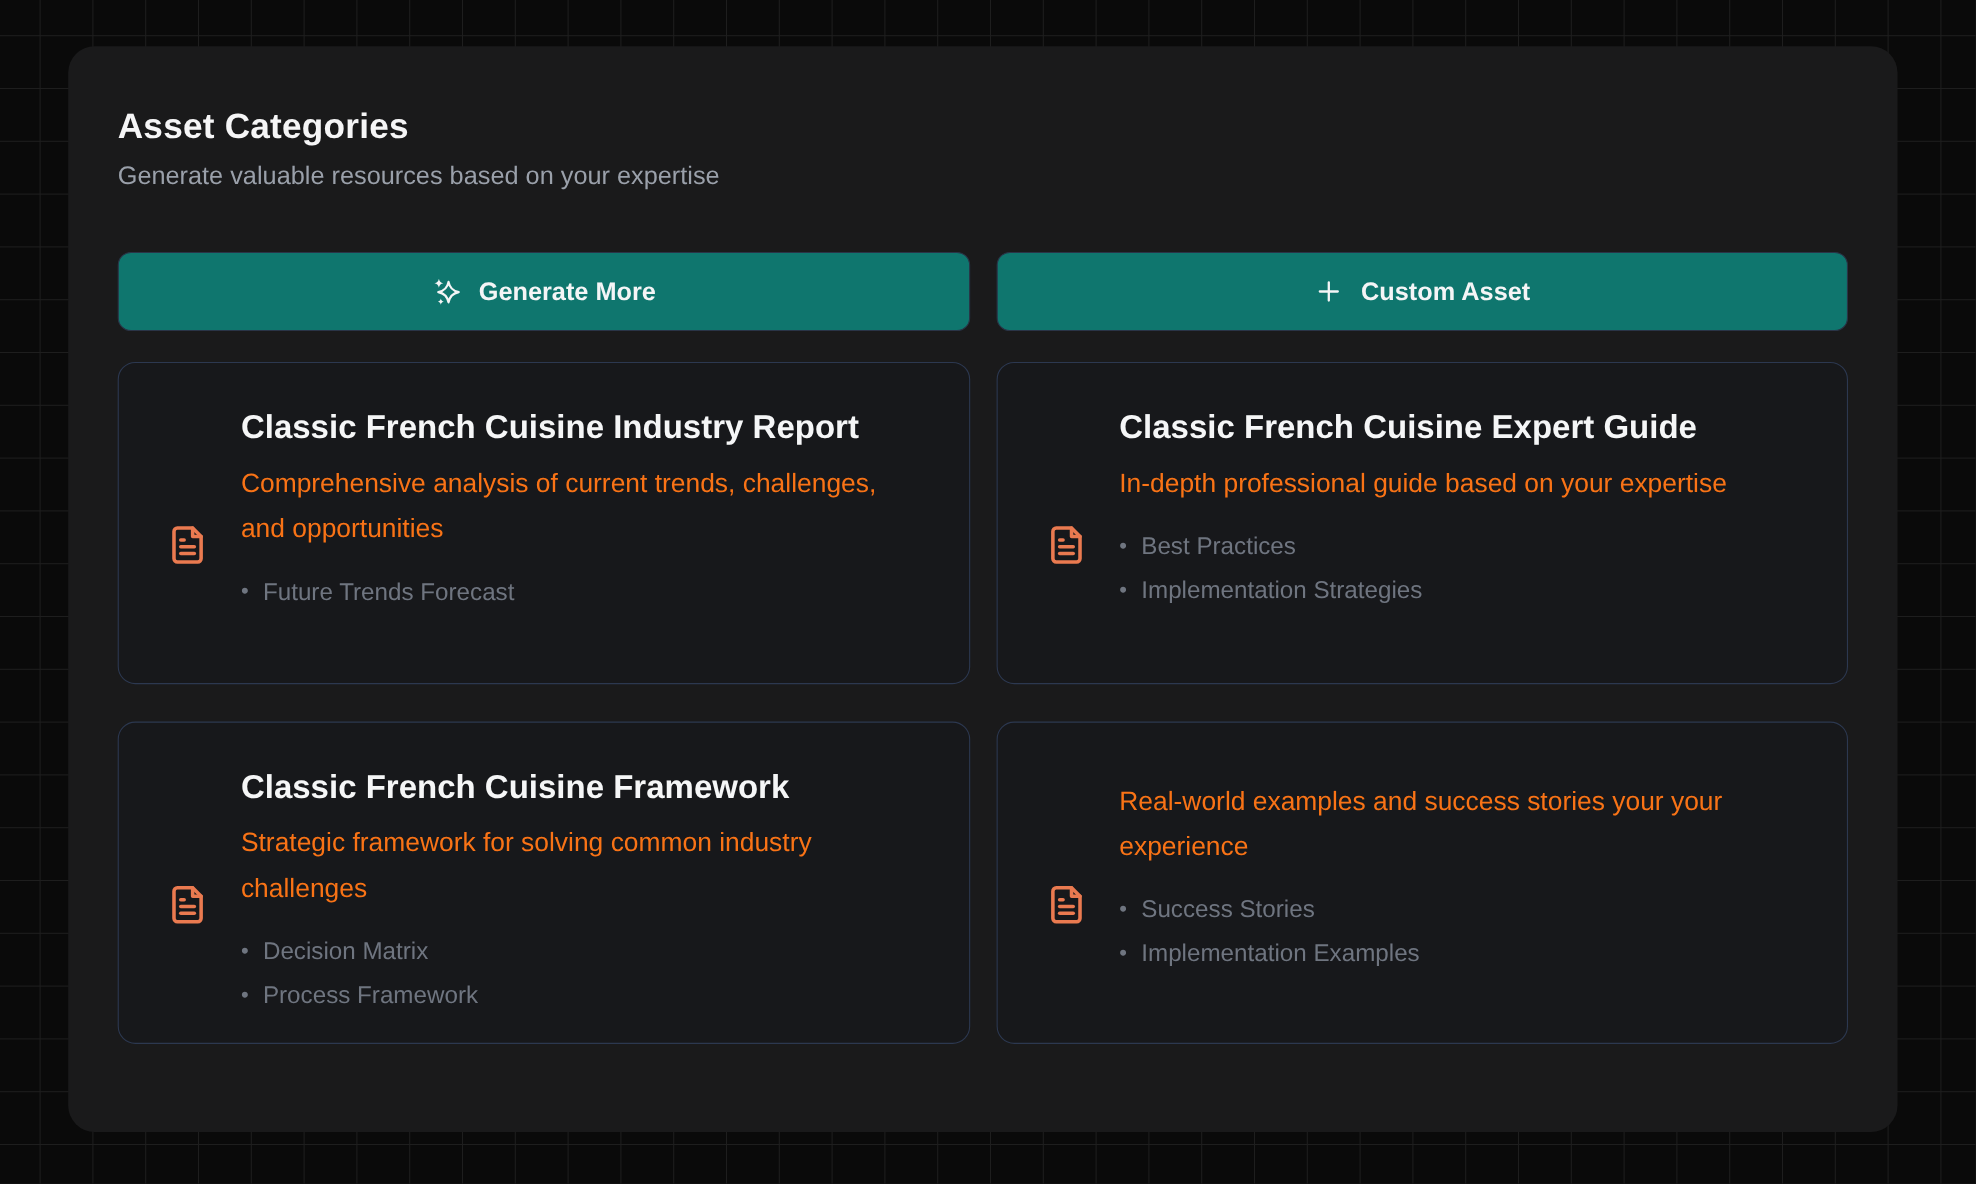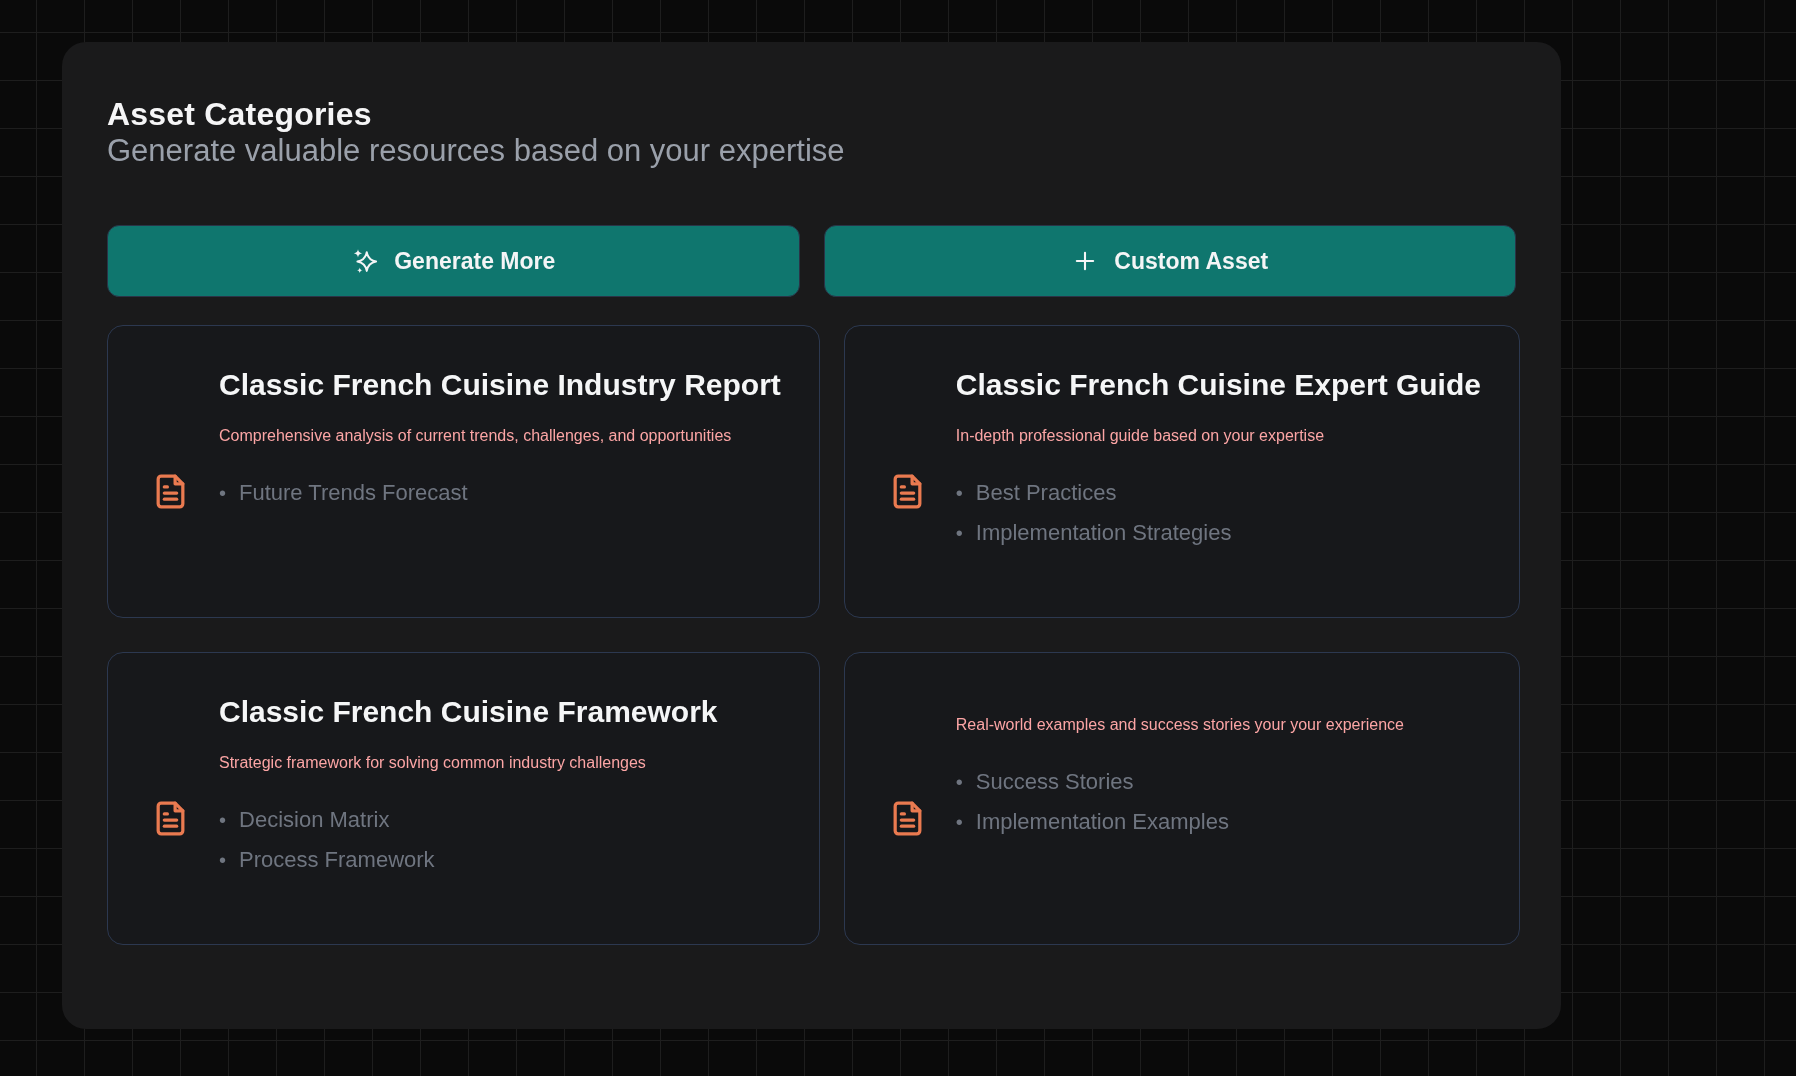--- a/index.html
+++ b/index.html
@@ -17,30 +17,30 @@
     -webkit-font-smoothing:antialiased;
   }
   :root {
     --accent:#ea7a50;
     --border:#2c3850;
     --panel:#1a1a1b;
     --card:#17181b;
   }
   .panel {
     position:absolute; left:62px; top:42px;
-    width:1499px; height:987px;
+    width:1663px; height:987px;
     background:var(--panel);
     border-radius:24px;
     padding:54px 45px 50px 45px;
   }
   .page-title {
     font-size:32px; font-weight:700; color:#f5f5f6; letter-spacing:.2px;
   }
   .page-subtitle {
-    font-size:31px; color:#9fa0aa; color:#9aa0aa;
+    margin-top:13px; font-size:23px; color:#9fa0aa; color:#9aa0aa;
   }
   .actions {
     margin-top:56px;
     display:grid; grid-template-columns:1fr 1fr; gap:24px;
   }
   .action-btn {
     height:72px;
     background:#0f766e;
     border:1px solid #2a3447;
     border-radius:12px;
@@ -64,21 +64,21 @@
     cursor:pointer;
   }
   .doc-icon { flex:0 0 auto; margin-top:0px; color:var(--accent); }
   .card-content { min-width:0; }
   .card-title {
     font-size:30px; font-weight:700; color:#f5f6f7; line-height:38px;
     white-space:nowrap;
   }
   .card-desc {
     margin-top:11px;
-    font-size:16px; line-height:41px; color:#fca5a5;
+    font-size:24px; line-height:41px; color:#f97316;
     max-width:600px;
   }
   .card-bullets {
     margin-top:17px; list-style:none;
   }
   .card-bullets li {
     display:flex; align-items:flex-end; gap:13px;
     font-size:22px; line-height:40px; color:#6f7580;
   }
   .card-bullets li::before {

